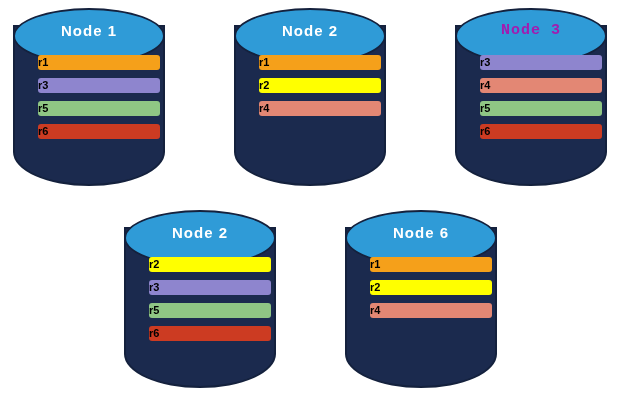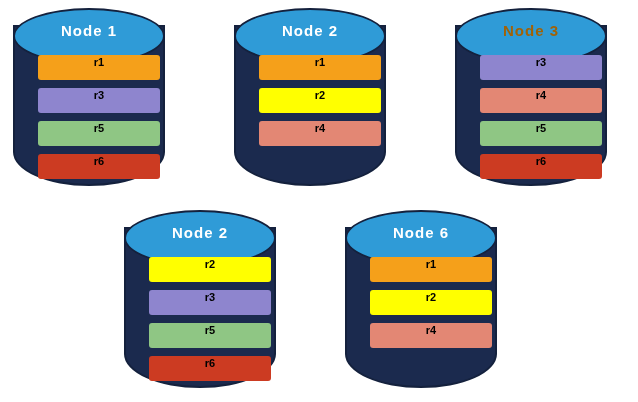--- a/index.html
+++ b/index.html
@@ -69,25 +69,24 @@
 
   .replica-stack {
     position: absolute;
     left: 25px;
     top: 47px;
     width: 122px;
     z-index: 3;
   }
 
   .replica-bar {
-    height: 25px;
+    height: 15px;
     line-height: 15px;
     margin-bottom: 8px;
     border-radius: 3px;
-    text-align: center;
     color: #000000;
     font-size: 11px;
     font-weight: bold;
   }
   .replica-bar:last-child { margin-bottom: 0; }
 </style>
 </head>
 <body style="background: rgb(255, 255, 255);">
 
 <div id="diagram">
@@ -108,21 +107,21 @@
       <div class="node-label" style="color: rgb(255, 255, 255);">Node 2</div>
       <div class="replica-stack">
         <div class="replica-bar" style="background: rgb(245, 160, 26);">r1</div>
         <div class="replica-bar" style="background: rgb(255, 255, 0);">r2</div>
         <div class="replica-bar" style="background: rgb(227, 135, 116);">r4</div>
       </div>
     </div>
     <div class="node" style="left: 455px; top: 8px;">
       <div class="cyl-body" style="background: rgb(27, 42, 78); border-color: rgb(20, 33, 61);"></div>
       <div class="cyl-top" style="background: rgb(47, 155, 215); border-color: rgb(20, 33, 61);"></div>
-      <div class="node-label" style="color: #a16207;">Node 3</div>
+      <div class="node-label" style="color: #a21caf; font-family: Liberation Mono, monospace;">Node 3</div>
       <div class="replica-stack">
         <div class="replica-bar" style="background: rgb(142, 133, 206);">r3</div>
         <div class="replica-bar" style="background: rgb(227, 135, 116);">r4</div>
         <div class="replica-bar" style="background: rgb(143, 198, 132);">r5</div>
         <div class="replica-bar" style="background: rgb(204, 59, 34);">r6</div>
       </div>
     </div>
     <div class="node" style="left: 124px; top: 210px;">
       <div class="cyl-body" style="background: rgb(27, 42, 78); border-color: rgb(20, 33, 61);"></div>
       <div class="cyl-top" style="background: rgb(47, 155, 215); border-color: rgb(20, 33, 61);"></div>

